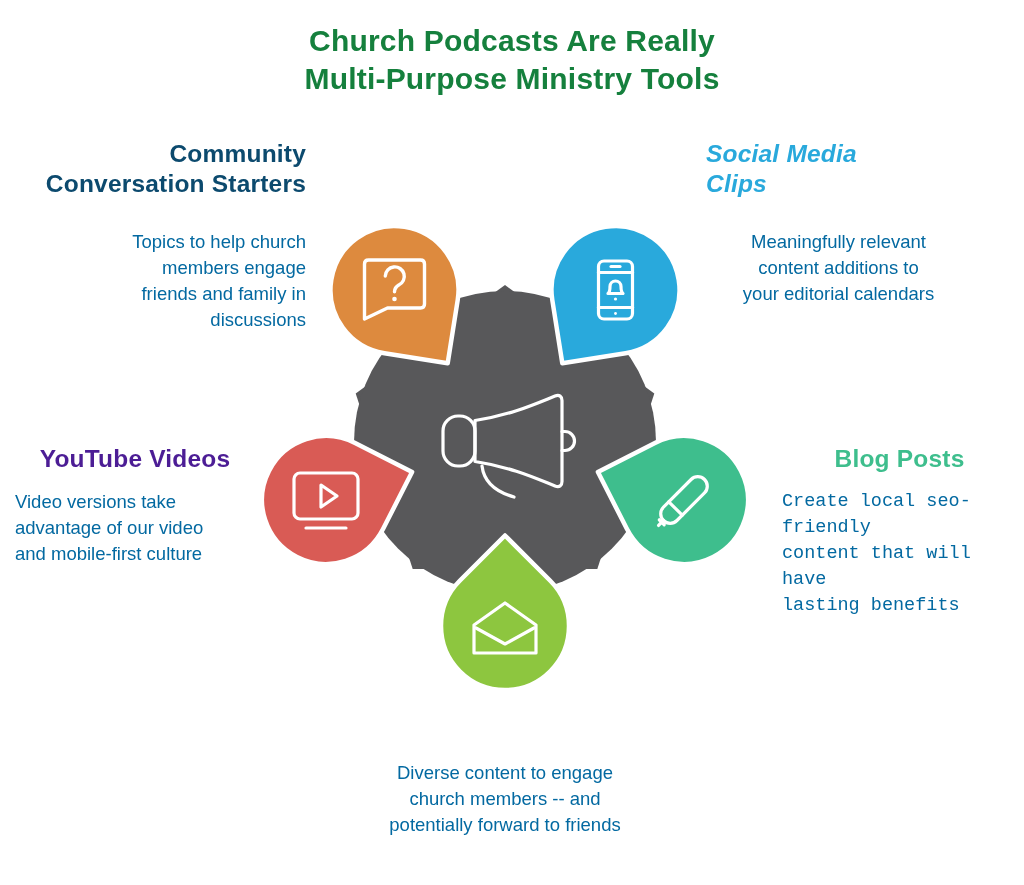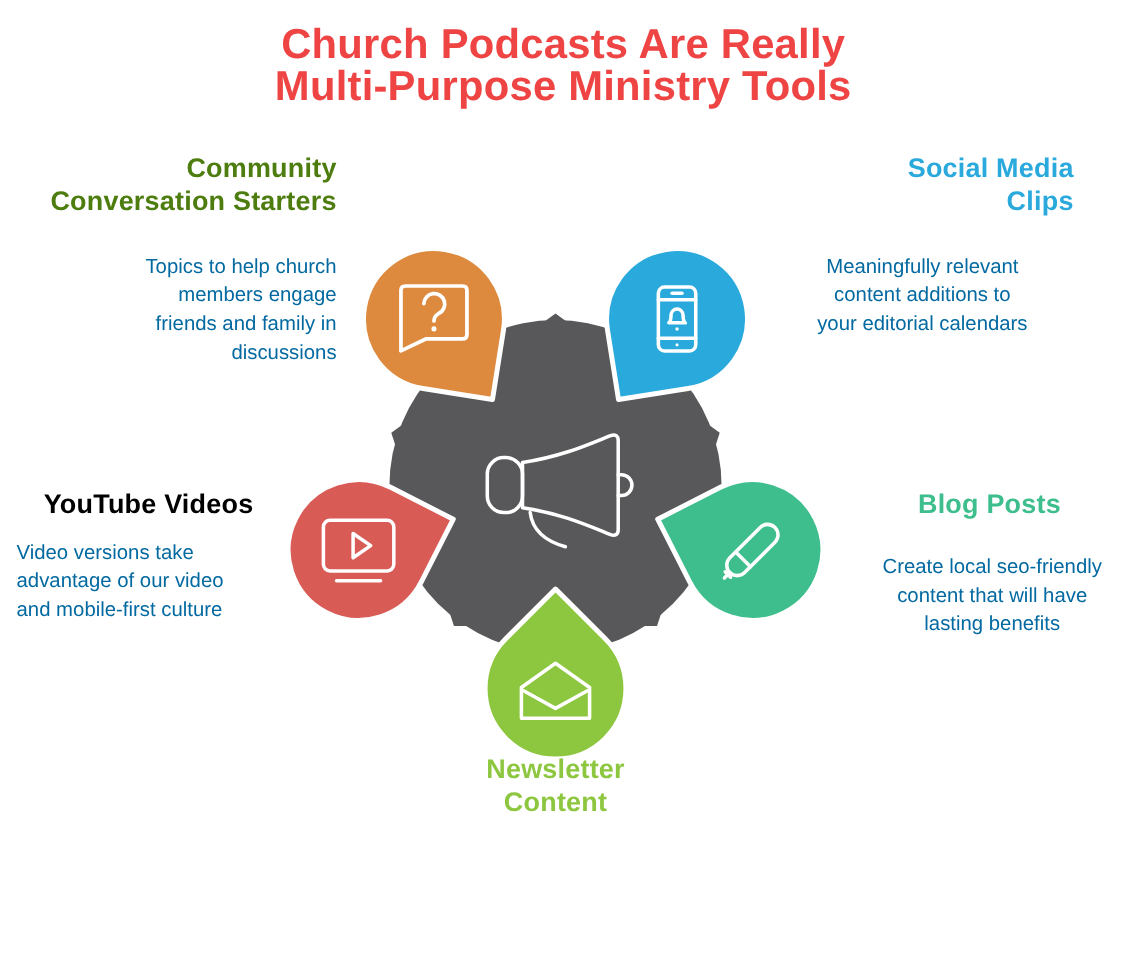--- a/index.html
+++ b/index.html
@@ -3,32 +3,32 @@
 <meta charset="utf-8">
 <style>
   html,body{margin:0;padding:0;background:#ffffff;}
   .stage{
     position:relative;width:1024px;height:885px;background:#ffffff;overflow:hidden;
     font-family:"Liberation Sans","DejaVu Sans",sans-serif;
   }
   .abs{position:absolute;white-space:pre-line;}
   .title{
     left:0;right:0;top:22px;text-align:center;
-    font-size:38px;font-weight:bold;line-height:38px;color:#ef4444;letter-spacing:.2px;
+    font-size:30px;font-weight:bold;line-height:38px;color:#15803d;letter-spacing:.2px;
   }
   .heading{font-weight:bold;font-size:24.5px;line-height:30px;letter-spacing:.2px;}
   .body-text{font-size:18.5px;line-height:26px;color:#0369a1;}
   .h-community{left:0;top:139px;width:306px;text-align:right;}
   .b-community{left:40px;top:229px;width:266px;text-align:right;}
-  .h-social{left:706px;top:139px;width:270px;text-align:right;}
+  .h-social{left:706px;top:139px;width:270px;text-align:left;font-style:italic;}
   .b-social{left:706px;top:229px;width:265px;text-align:center;}
   .h-youtube{left:10px;top:444px;width:250px;text-align:center;}
   .b-youtube{left:15px;top:489px;width:250px;text-align:left;}
   .h-blog{left:782px;top:444px;width:235px;text-align:center;}
-  .b-blog{left:782px;top:502px;width:240px;text-align:center;}
+  .b-blog{left:782px;top:489px;width:240px;text-align:left;font-family:Liberation Mono, monospace;}
   .h-newsletter{left:385px;top:685px;width:240px;text-align:center;}
   .b-newsletter{left:355px;top:760px;width:300px;text-align:center;}
   svg{position:absolute;left:0;top:0;}
 </style>
 </head>
 <body>
 
 <div class="stage">
 
   <svg width="1024" height="885" viewBox="0 0 1024 885">
@@ -90,39 +90,40 @@
       <rect x="-62" y="-25" width="32" height="50" rx="15"></rect>
       <path d="M -30 -20.5 C 6 -26, 30 -37, 50 -45 C 54.5 -46.8, 57 -44.5, 57 -40.5 V 40.5 C 57 44.5, 54.5 46.8, 50 45 C 30 37, 6 26, -30 20.5 Z"></path>
       <path d="M 57 -9.5 H 60 A 8.5 8.5 0 0 1 60 9.5 H 57"></path>
       <path d="M -23 25 C -21 41, -9 51, 9 56"></path>
     </g>
   </svg>
 
   <div class="abs title">Church Podcasts Are Really
 Multi-Purpose Ministry Tools</div>
 
-  <div class="abs heading h-community" style="color: #4d7c0f;">Community
+  <div class="abs heading h-community" style="color: #0c4a6e;">Community
 Conversation Starters</div>
   <div class="abs body-text b-community">Topics to help church
 members engage
 friends and family in
 discussions</div>
 
   <div class="abs heading h-social" style="color: rgb(41, 169, 220);">Social Media
 Clips</div>
   <div class="abs body-text b-social">Meaningfully relevant
 content additions to
 your editorial calendars</div>
 
-  <div class="abs heading h-youtube" style="color: #000000;">YouTube Videos</div>
+  <div class="abs heading h-youtube" style="color: #4c1d95;">YouTube Videos</div>
   <div class="abs body-text b-youtube">Video versions take
 advantage of our video
 and mobile-first culture</div>
 
   <div class="abs heading h-blog" style="color: rgb(62, 190, 141);">Blog Posts</div>
   <div class="abs body-text b-blog">Create local seo-friendly
 content that will have
 lasting benefits</div>
 
-  <div class="abs heading h-newsletter" style="color: rgb(141, 198, 63);">Newsletter
-Content</div>
+  <div class="abs body-text b-newsletter">Diverse content to engage
+church members -- and
+potentially forward to friends</div>
 
 </div>
 
 </body></html>

